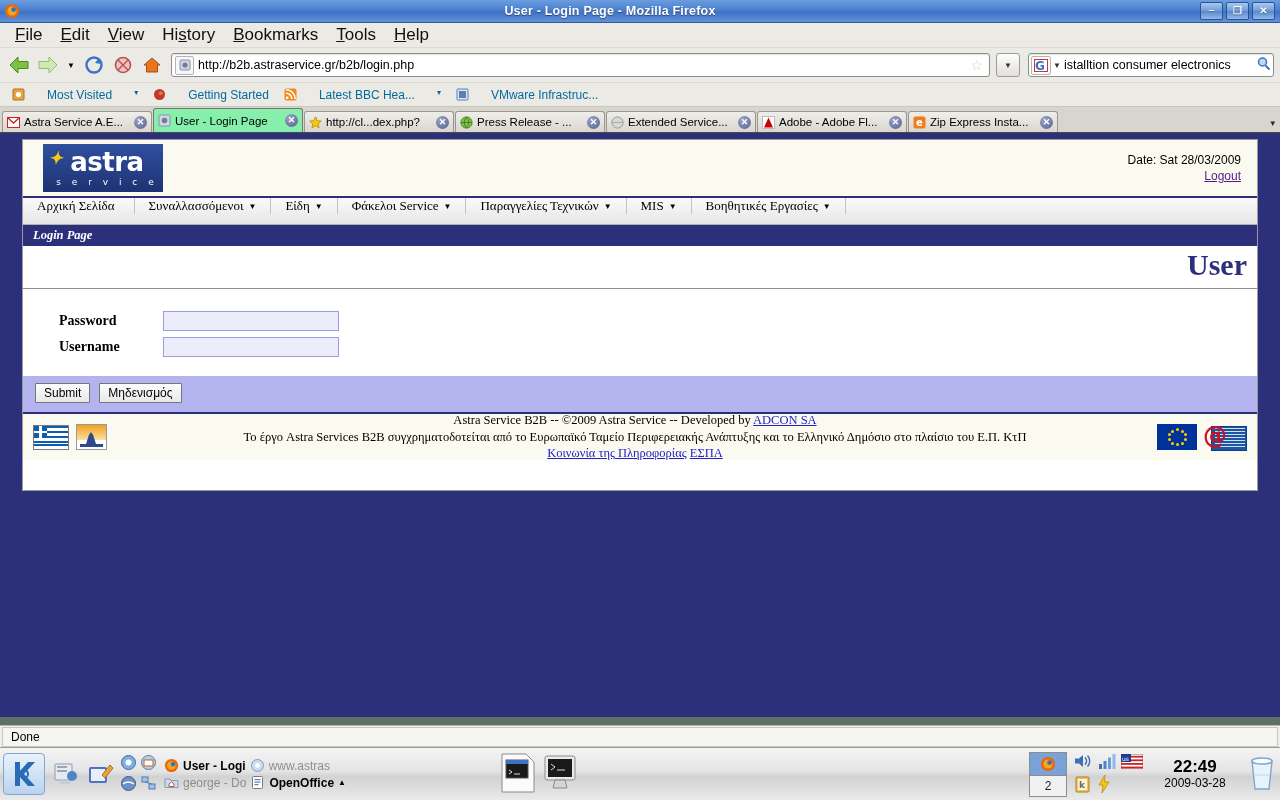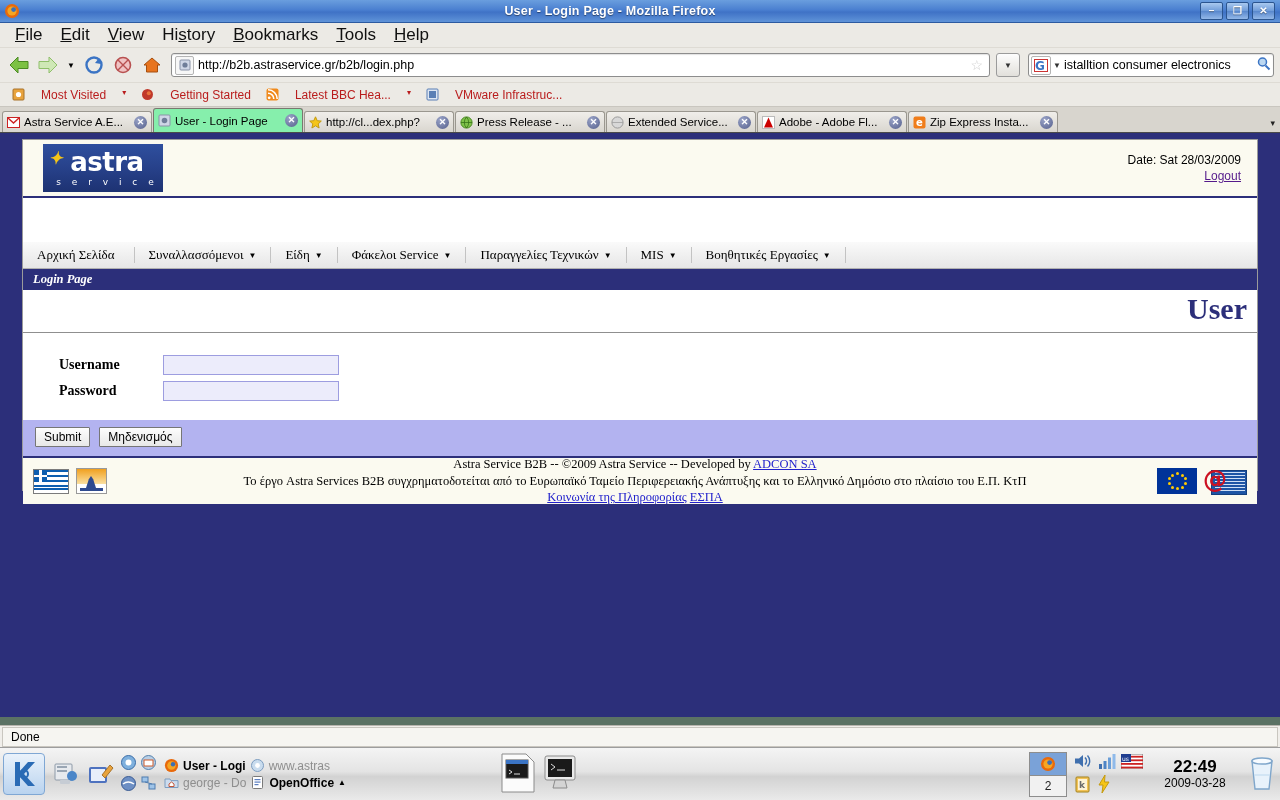--- a/index.html
+++ b/index.html
@@ -75,21 +75,21 @@
     display:flex;align-items:center;justify-content:center;font-weight:bold;font-size:11px;
   }
   .gcaret{font-size:8px;color:#333;margin:0 3px 0 2px;}
   .searchtext{flex:1;font-size:12.5px;color:#000;white-space:nowrap;overflow:hidden;}
 
   
   .bookmarks{
     height:23px;background:#eceae5;display:flex;align-items:center;
     padding-left:6px;gap:3px;border-bottom:1px solid #c9c6bf;
   }
-  .bm{display:flex;gap:16px;padding:2px 6px;font-size:12px;color:#b91c1c;}
+  .bm{display:flex;gap:22px;padding:2px 6px;font-size:12px;color:#0369a1;}
   .bm .bmcaret{font-size:8px;}
 
   
   .tabbar{
     height:25px;background:#d8d5ce;display:flex;align-items:flex-end;
     padding-left:2px;border-bottom:1px solid #4a4a4a;
   }
   .tab{
     height:21px;width:150px;box-sizing:border-box;
     background:linear-gradient(to bottom,#f0eeea,#d9d6cf);
@@ -140,21 +140,21 @@
   }
   .logo .service{
     color:#fff;font-size:9px;letter-spacing:4px;margin-top:3px;margin-left:8px;
     font-family:"DejaVu Sans", sans-serif;
   }
   .header-right{text-align:right;margin-right:12px;font-size:12px;color:#000;line-height:1.35;}
   .header-right a{color:#551a8b;}
 
   .menu-strip{
     height:26px;background:linear-gradient(to bottom,#fafafa,#e6e6e6);
-    border-bottom:1px solid #b0b0b0;display:flex;align-items:center;margin-top:44px;
+    border-bottom:1px solid #b0b0b0;display:flex;align-items:flex-start;
   }
   .menu-strip .mitem{
     display:flex;align-items:center;gap:5px;padding:0 14px;
     border-right:1px solid #c3c3c3;
     font-family:"Liberation Serif", serif;font-size:13px;color:#000;white-space:nowrap;
   }
   .menu-strip .mcaret{font-size:8px;}
 
   .crumb{
     background:#2c2f7a;color:#fff;font-family:"Liberation Serif", serif;
@@ -517,26 +517,26 @@
           <span>Βοηθητικές Εργασίες</span>
           <span class="mcaret">▼</span>
         </span>
       </div>
 
       <div class="crumb">Login Page</div>
       <div class="h1">User</div>
 
       <div class="form-area">
         <div class="frow">
+          <span class="flabel">Password</span>
+          <input class="finput" type="password" value="" style="">
+        </div>
+        <div class="frow">
           <span class="flabel">Username</span>
           <input class="finput" type="text" value="" style="">
-        </div>
-        <div class="frow">
-          <span class="flabel">Password</span>
-          <input class="finput" type="password" value="" style="">
         </div>
       </div>
 
       <div class="btnband">
         <button class="btn">Submit</button>
         <button class="btn">Μηδενισμός</button>
       </div>
 
       <div class="site-footer">
         <div class="foot-flags">

